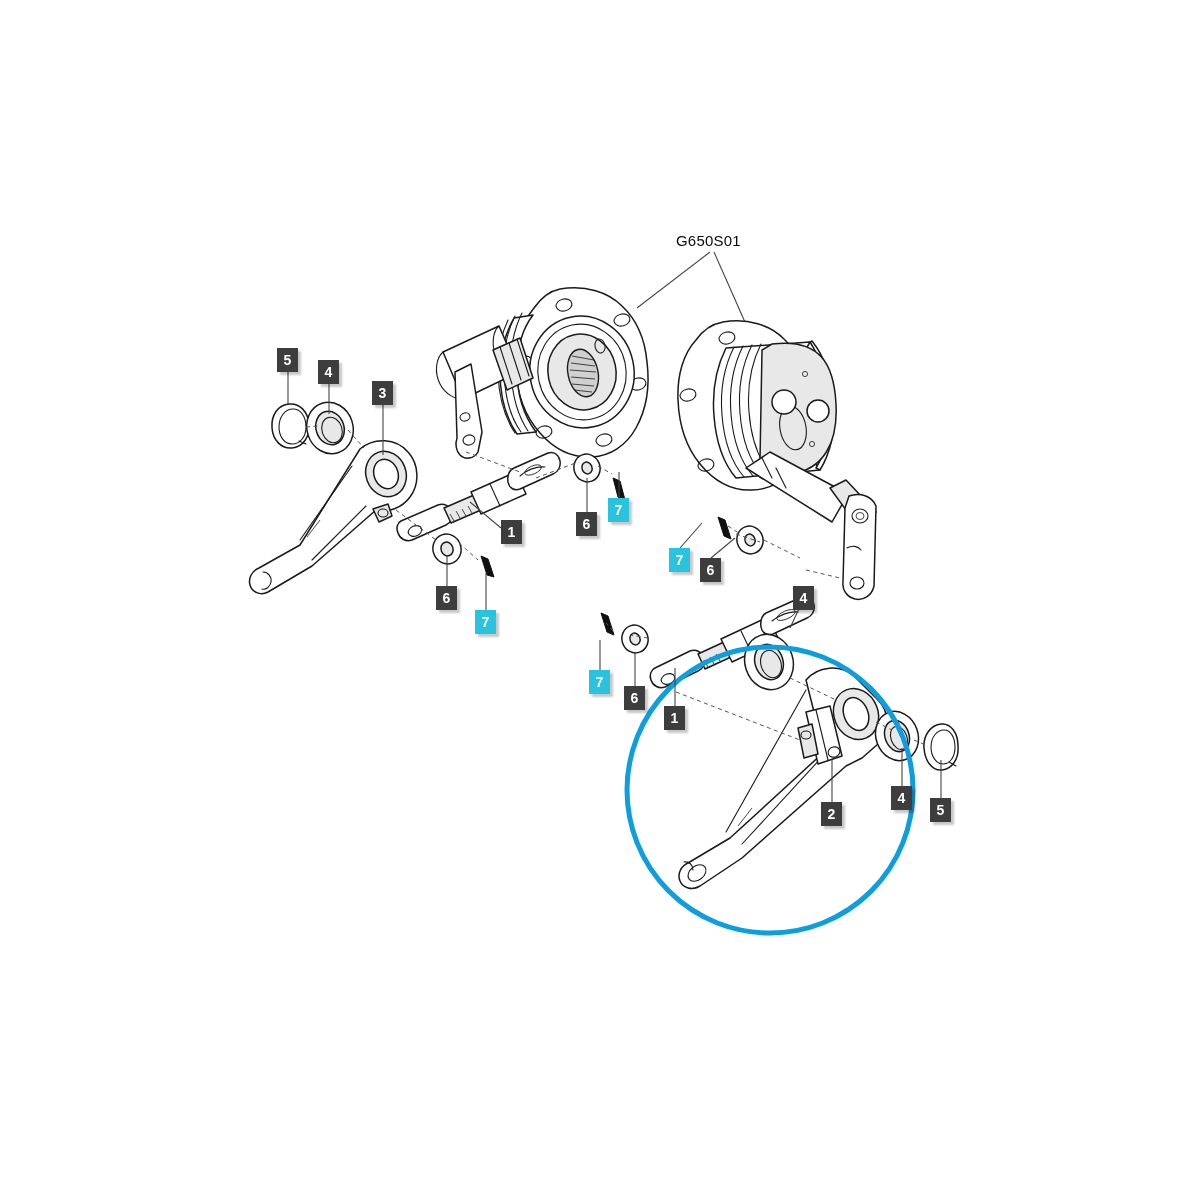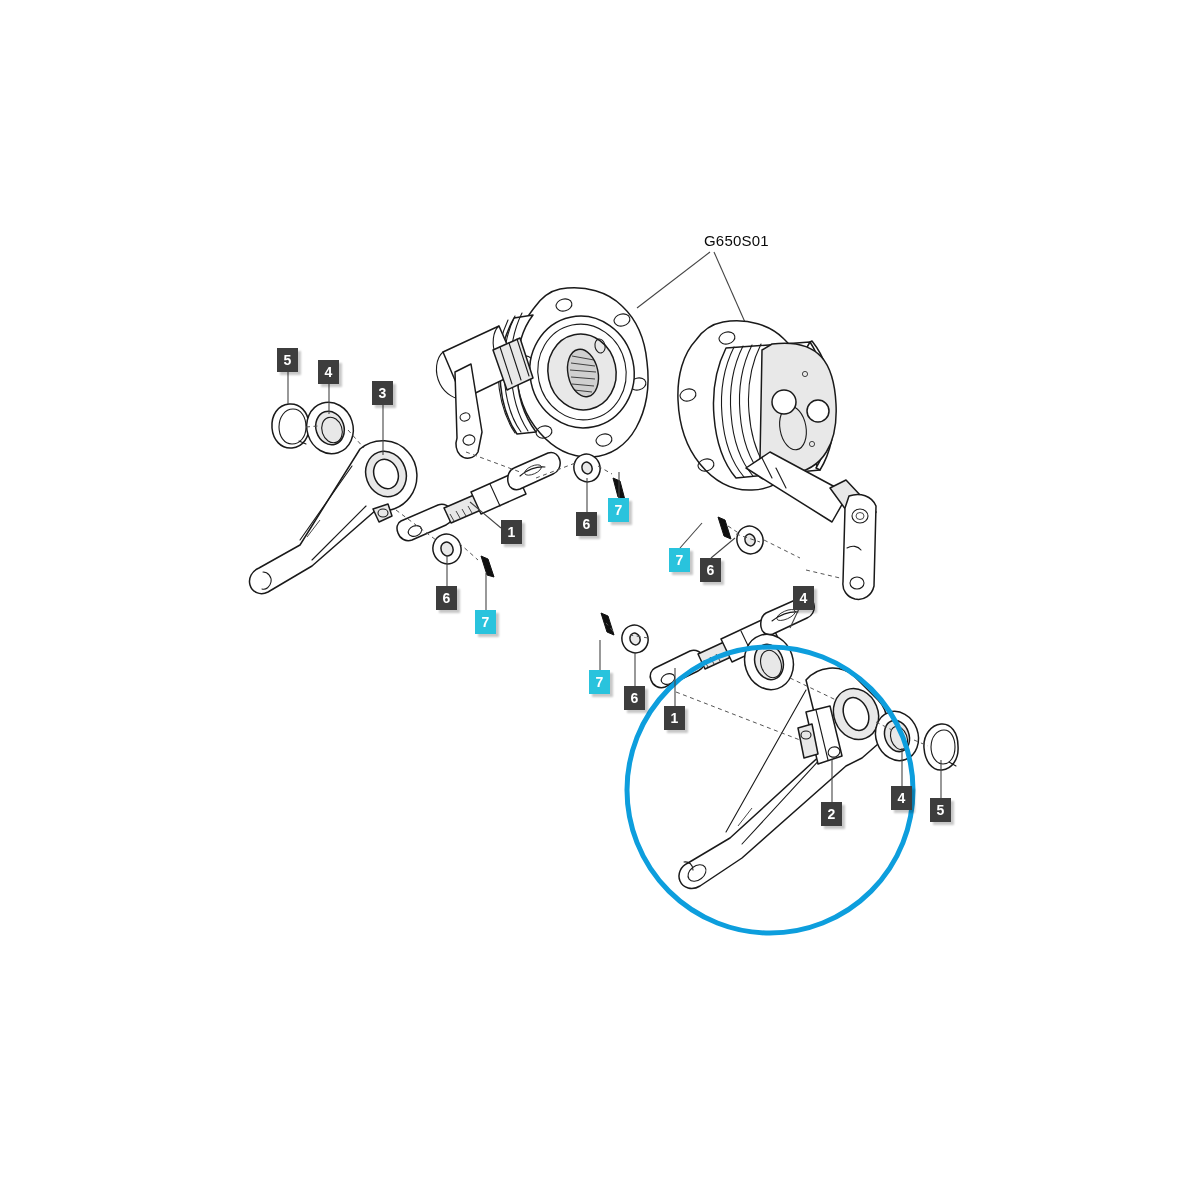--- a/index.html
+++ b/index.html
@@ -342,21 +342,21 @@
       <line x1="711" y1="558" x2="735" y2="538" stroke="#444" stroke-width="1.1"></line>
       <line x1="804" y1="598" x2="790" y2="628" stroke="#444" stroke-width="1.1"></line>
       <line x1="600" y1="670" x2="600" y2="640" stroke="#444" stroke-width="1.1"></line>
       <line x1="635" y1="686" x2="635" y2="652" stroke="#444" stroke-width="1.1"></line>
       <line x1="675" y1="706" x2="675" y2="668" stroke="#444" stroke-width="1.1"></line>
       <line x1="832" y1="802" x2="832" y2="760" stroke="#444" stroke-width="1.1"></line>
       <line x1="902" y1="786" x2="902" y2="748" stroke="#444" stroke-width="1.1"></line>
       <line x1="941" y1="798" x2="941" y2="760" stroke="#444" stroke-width="1.1"></line>
     </svg>
 
-  <div class="part-label" style="left:676px; top:232px;margin-left:28px;">G650S01</div>
+  <div class="part-label" style="left:676px; top:232px;">G650S01</div>
 
   <div id="callout-layer">
       <div class="callout dark" style="left: 277px; top: 348px;">5</div>
       <div class="callout dark" style="left: 318px; top: 360px;">4</div>
       <div class="callout dark" style="left: 372px; top: 381px;">3</div>
       <div class="callout dark" style="left: 501px; top: 520px;">1</div>
       <div class="callout dark" style="left: 436px; top: 586px;">6</div>
       <div class="callout cyan" style="left: 475px; top: 610px;">7</div>
       <div class="callout dark" style="left: 576px; top: 512px;">6</div>
       <div class="callout cyan" style="left: 608px; top: 498px;">7</div>

